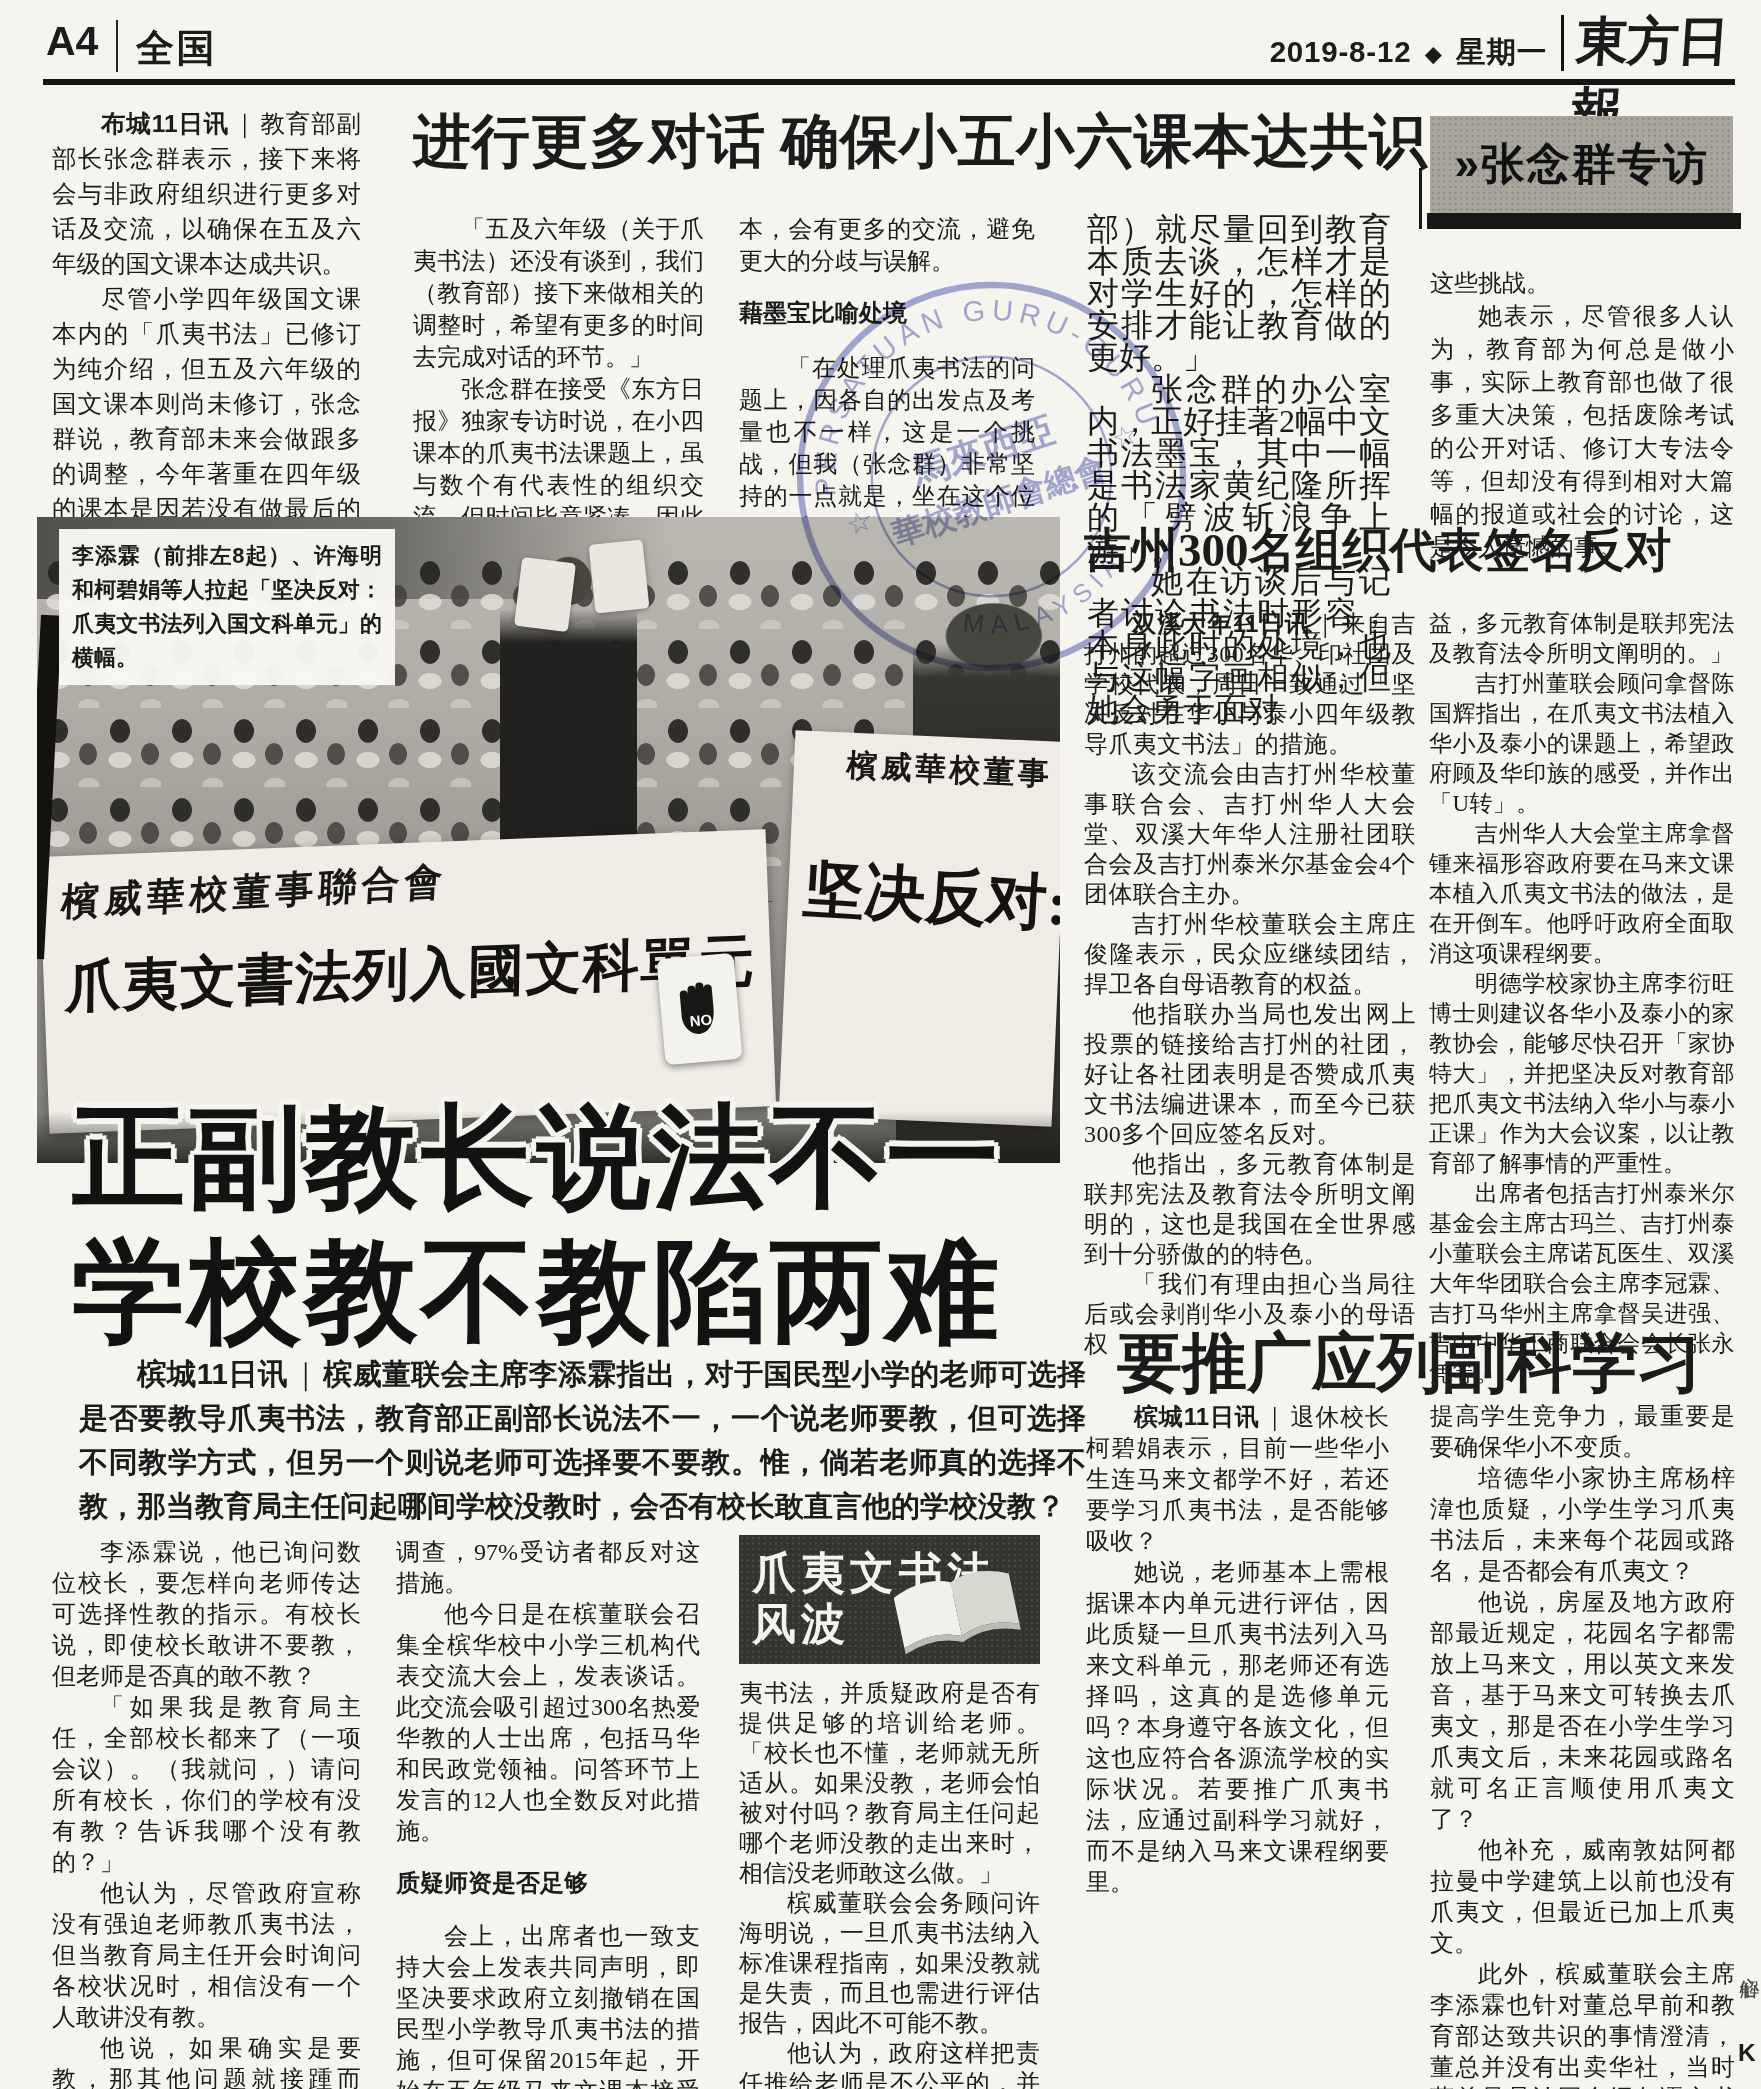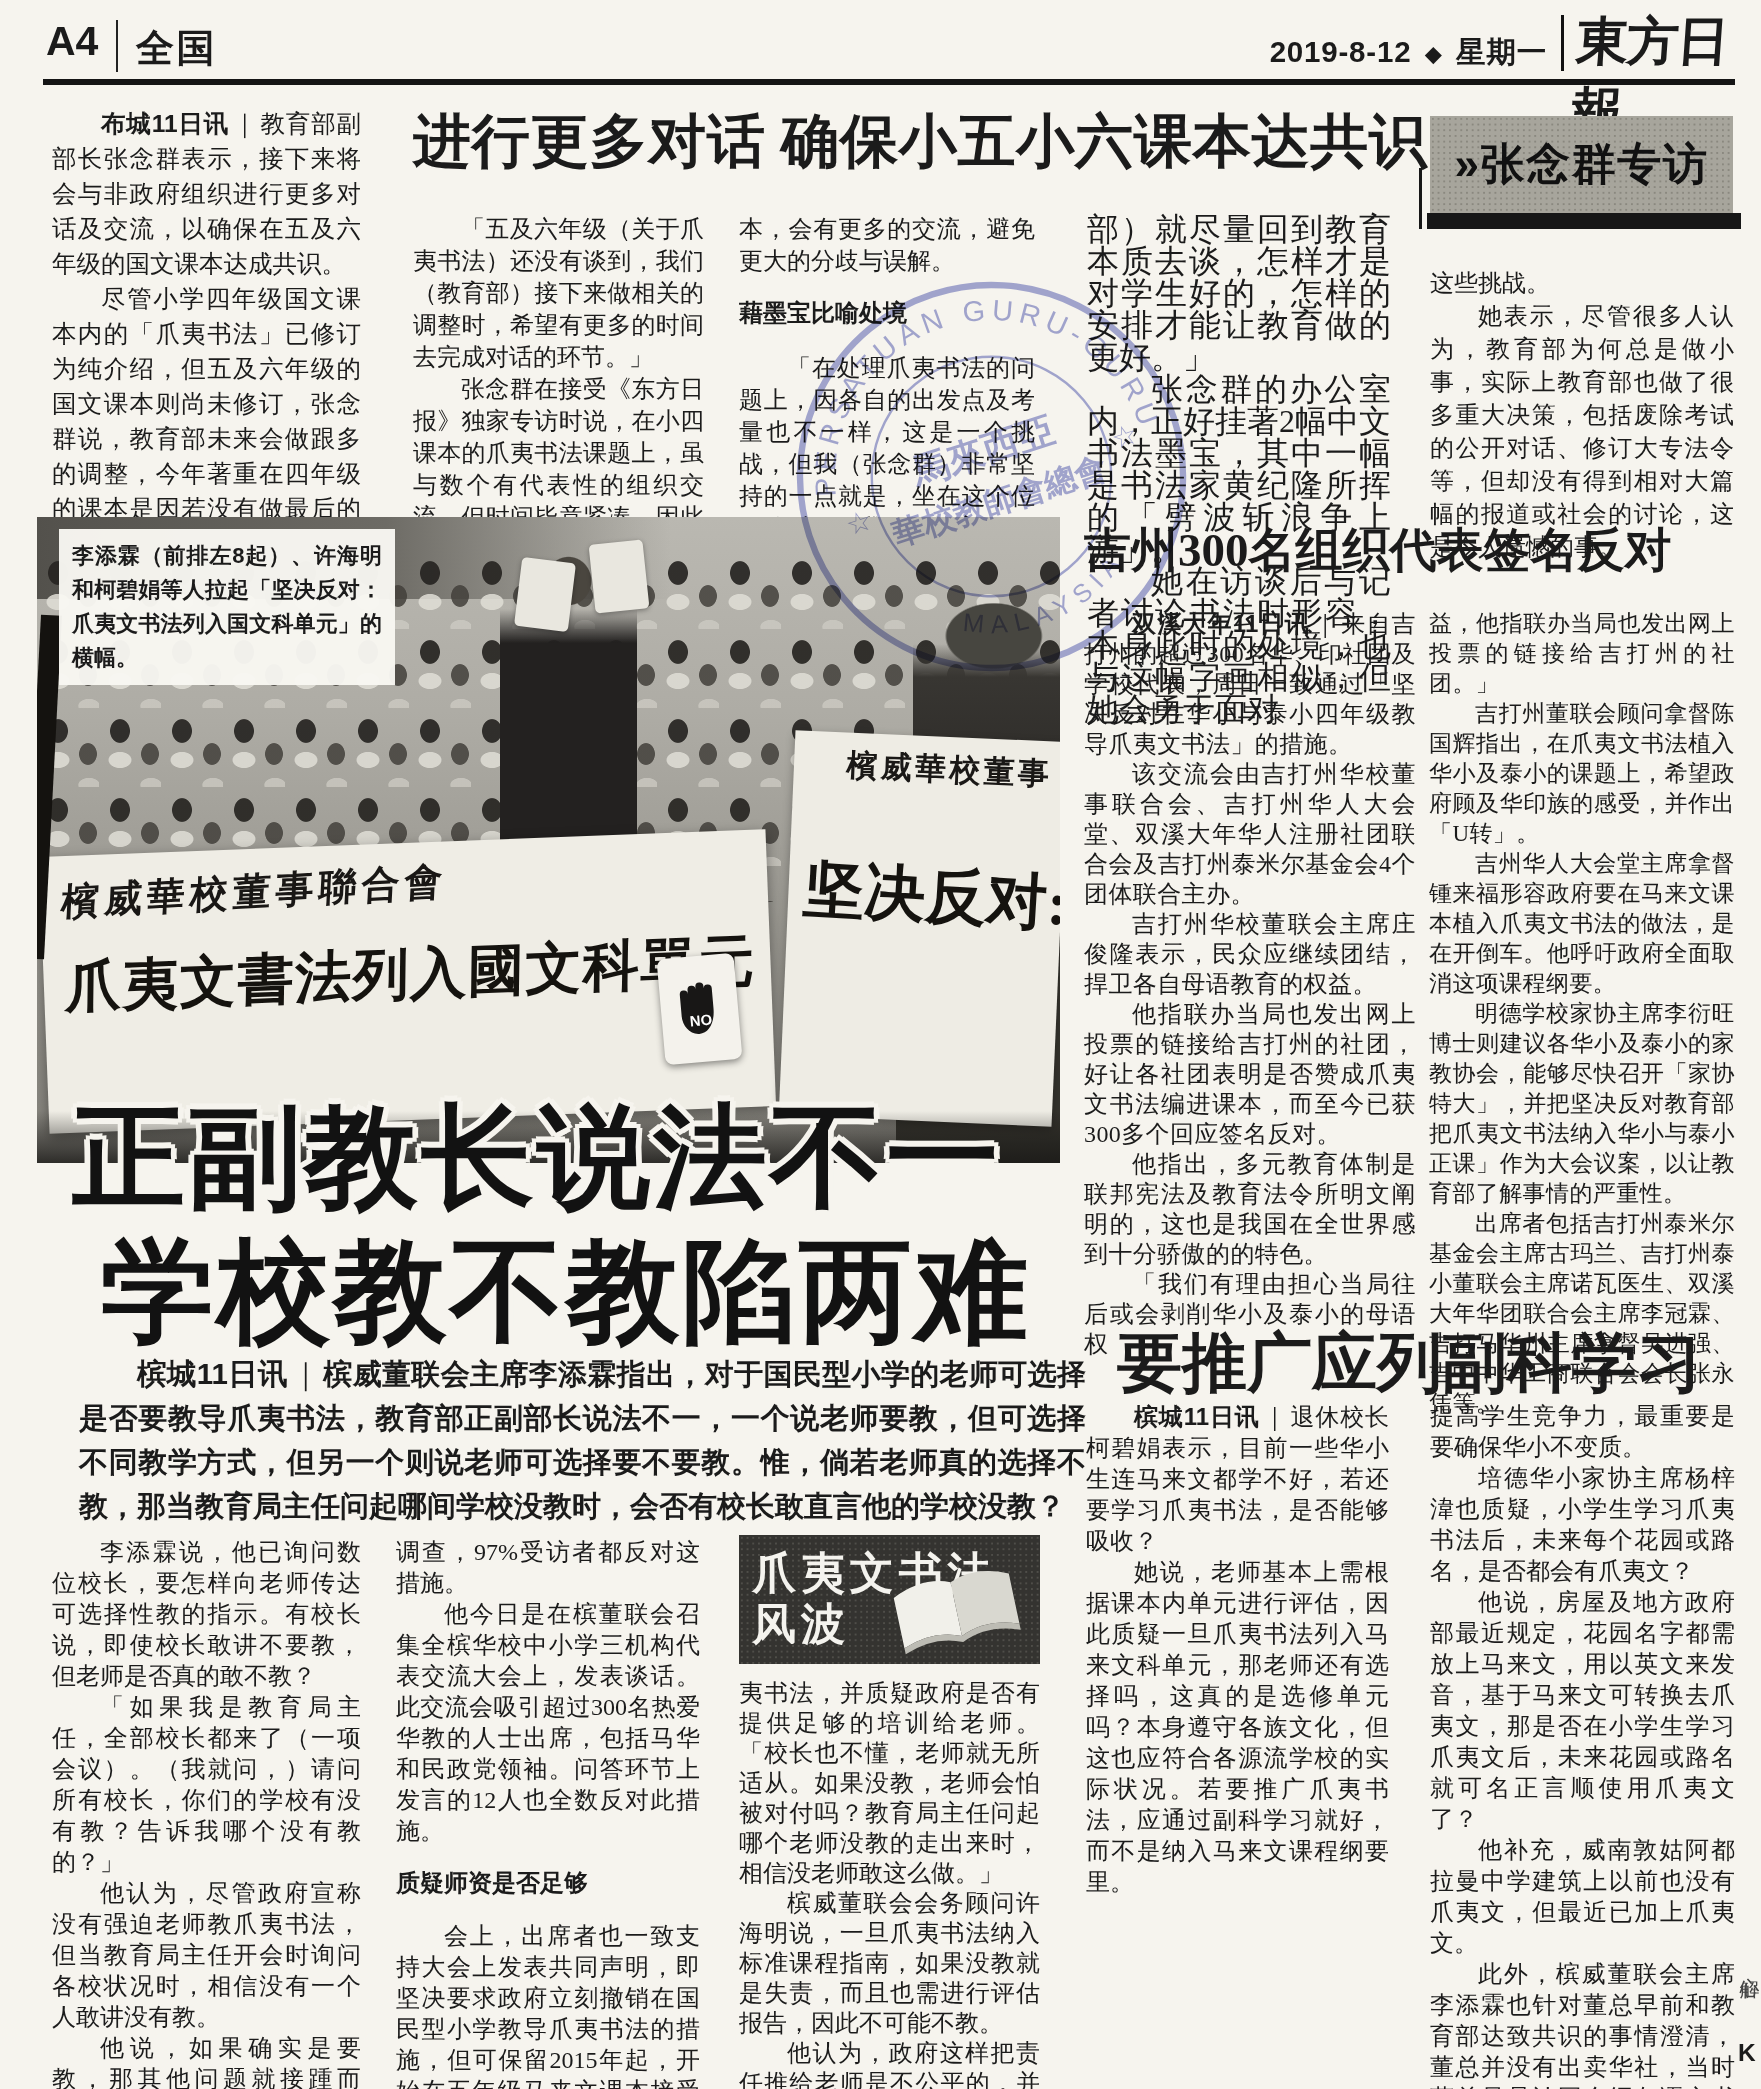--- a/index.html
+++ b/index.html
@@ -90,21 +90,21 @@
 
   #photo-caption {left:59px;top:529px;width:336px;background:rgba(248,247,242,.97);padding:9.8px 13px;
       font-family:"Liberation Sans",sans-serif;font-weight:900;font-size:22px;line-height:34px;z-index:5;text-align:justify;}
 
   
   .big-head {position:absolute;font-family:"Liberation Sans",sans-serif;font-weight:900;font-size:113px;
       letter-spacing:3.3px;color:#121212;z-index:6;white-space:nowrap;
       text-shadow:5.7px 0 0 #f6f4ee,-5.7px 0 0 #f6f4ee,0 5.7px 0 #f6f4ee,0 -5.7px 0 #f6f4ee,
                   4.1px 4.1px 0 #f6f4ee,-4.1px -4.1px 0 #f6f4ee,4.1px -4.1px 0 #f6f4ee,-4.1px 4.1px 0 #f6f4ee;}
   #main-headline-1 {left:72px;top:1082px;}
-  #main-headline-2 {left:72px;top:1216px;margin-left:29px;}
+  #main-headline-2 {left:72px;top:1216px;}
   #main-lead {left:79px;top:1352px;width:1007px;font-size:29px;line-height:44px;font-weight:700;
       font-family:"Liberation Sans",sans-serif;text-align:justify;text-indent:2em;}
   #main-lead .dateline {font-size:29.5px;}
 
   
   #main-c1 {left:52px;top:1537px;width:309px;font-size:24px;line-height:31px;}
   #main-c2 {left:396px;top:1537px;width:304px;font-size:24px;line-height:31px;}
   #main-c3 {left:739px;top:1678px;width:301px;font-size:24px;line-height:30px;}
 
   #graphic-box {left:739px;top:1535px;width:301px;height:129px;padding:11.5px 13px;z-index:2;
@@ -187,21 +187,21 @@
   <div class="abs" id="kedah-headline">吉州300名组织代表签名反对</div>
   <div class="abs article" id="kedah-c1">
     <p><span class="dateline">双溪大年11日讯</span><span class="dlsep">｜</span><span>来自吉打州的超过300名华、印社团及学校代表，周日一致通过「坚决反对在华小与泰小四年级教导爪夷文书法」的措施。</span></p>
     <p>该交流会由吉打州华校董事联合会、吉打州华人大会堂、双溪大年华人注册社团联合会及吉打州泰米尔基金会4个团体联合主办。</p>
     <p>吉打州华校董联会主席庄俊隆表示，民众应继续团结，捍卫各自母语教育的权益。</p>
     <p>他指联办当局也发出网上投票的链接给吉打州的社团，好让各社团表明是否赞成爪夷文书法编进课本，而至今已获300多个回应签名反对。</p>
     <p>他指出，多元教育体制是联邦宪法及教育法令所明文阐明的，这也是我国在全世界感到十分骄傲的的特色。</p>
     <p>「我们有理由担心当局往后或会剥削华小及泰小的母语权</p>
   </div>
   <div class="abs article" id="kedah-c2">
-    <p class="cont">益，他指联办当局也发出网上投票的链接给吉打州的社团。」</p>
+    <p class="cont">益，多元教育体制是联邦宪法及教育法令所明文阐明的。」</p>
     <p>吉打州董联会顾问拿督陈国辉指出，在爪夷文书法植入华小及泰小的课题上，希望政府顾及华印族的感受，并作出「U转」。</p>
     <p>吉州华人大会堂主席拿督锺来福形容政府要在马来文课本植入爪夷文书法的做法，是在开倒车。他呼吁政府全面取消这项课程纲要。</p>
     <p>明德学校家协主席李衍旺博士则建议各华小及泰小的家教协会，能够尽快召开「家协特大」，并把坚决反对教育部把爪夷文书法纳入华小与泰小正课」作为大会议案，以让教育部了解事情的严重性。</p>
     <p>出席者包括吉打州泰米尔基金会主席古玛兰、吉打州泰小董联会主席诺瓦医生、双溪大年华团联合会主席李冠霖、吉打马华州主席拿督吴进强、吉中中华工商联合会会长张永凭等。</p>
   </div>
 
   <div class="abs" id="photo">
     <div class="ph-ceiling"></div>
     <div class="ph-crowd"></div>
     <div class="ph-figure"></div>

